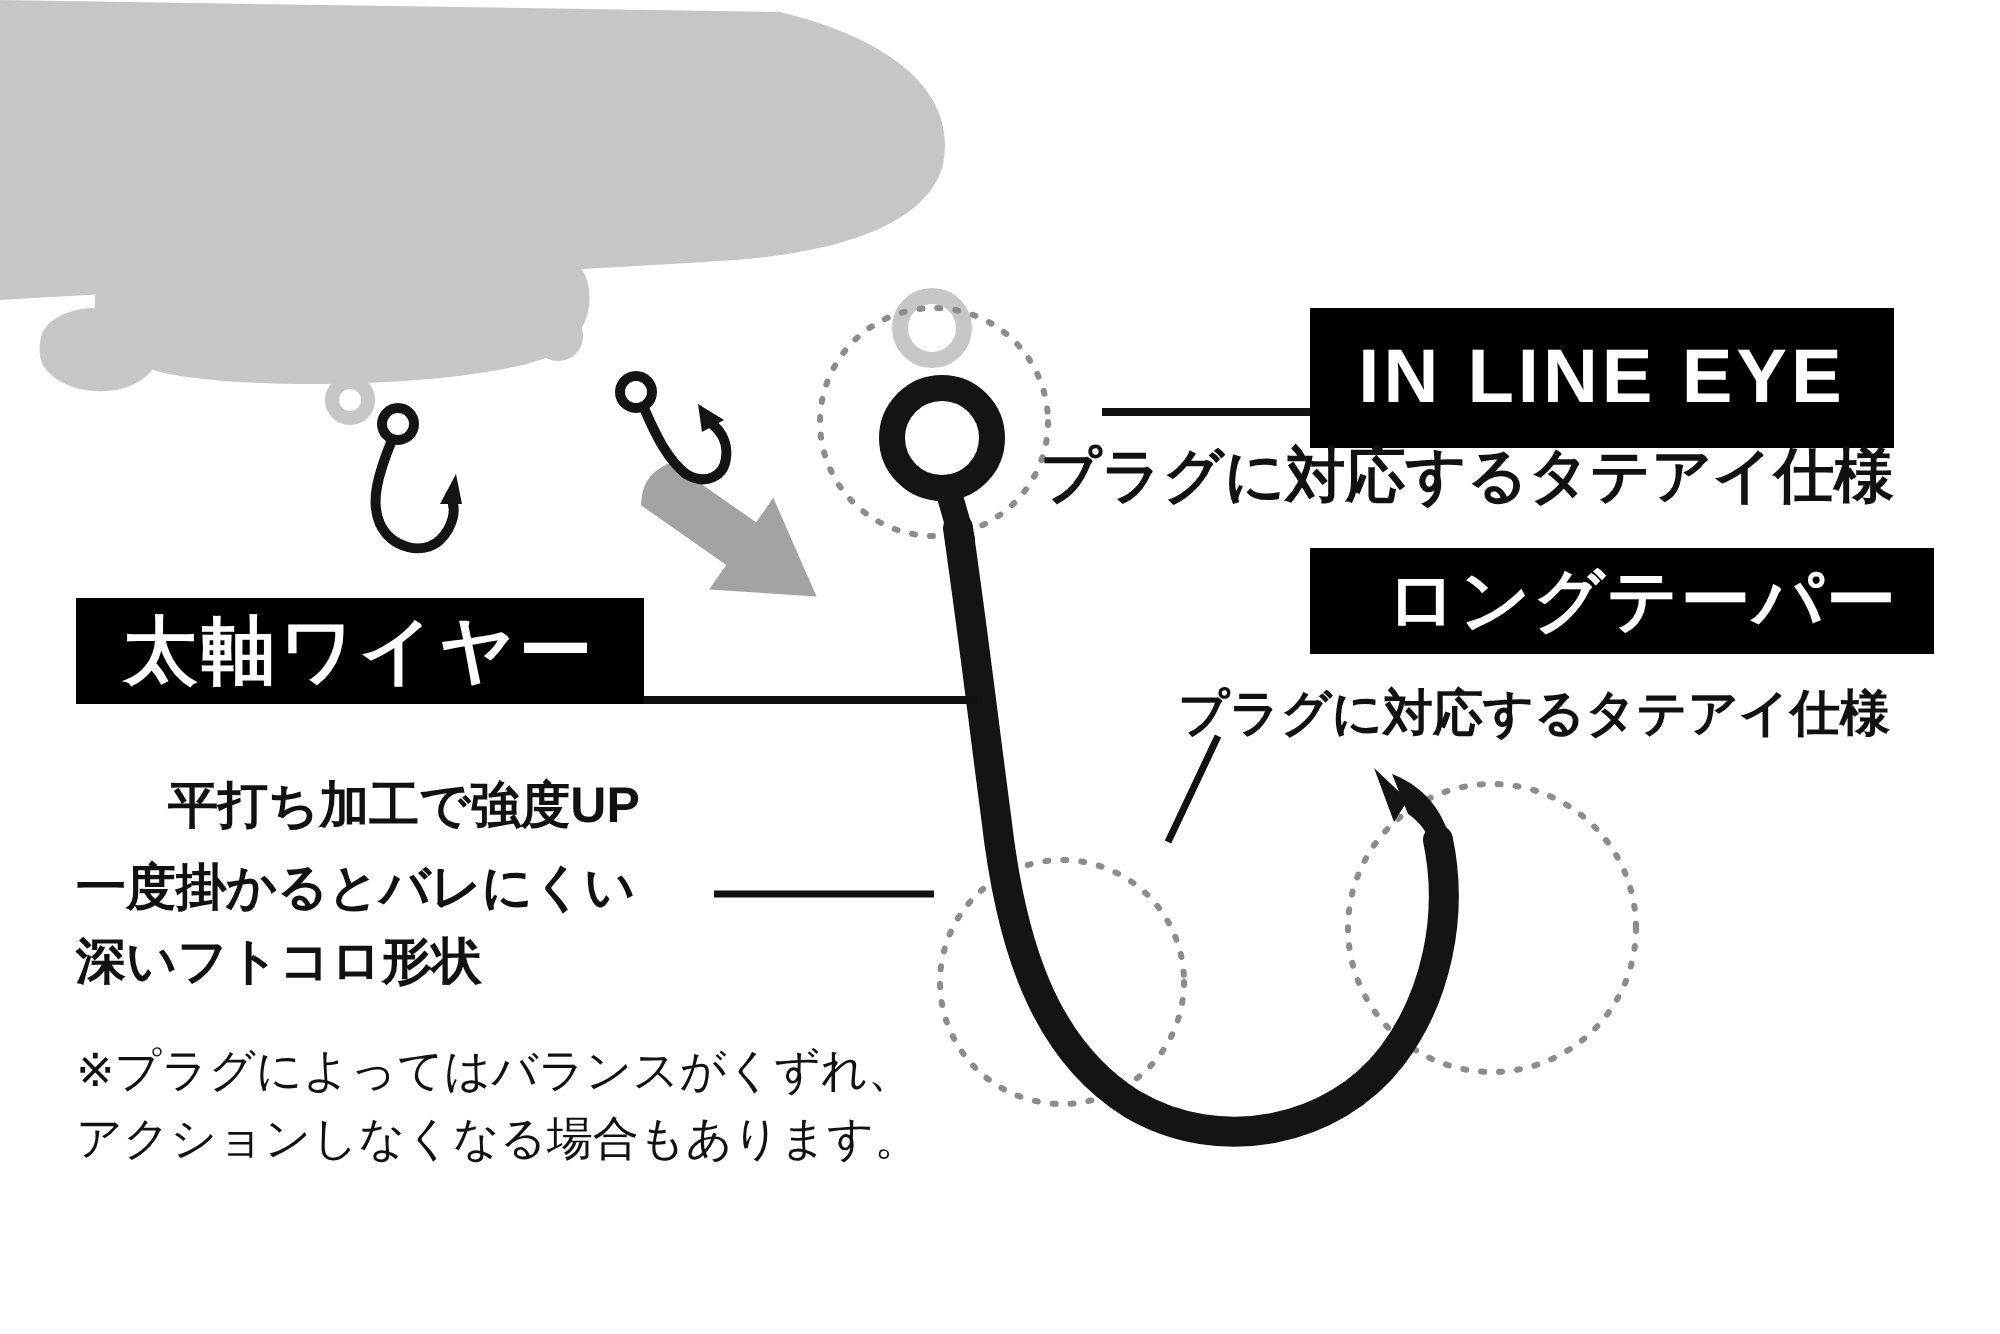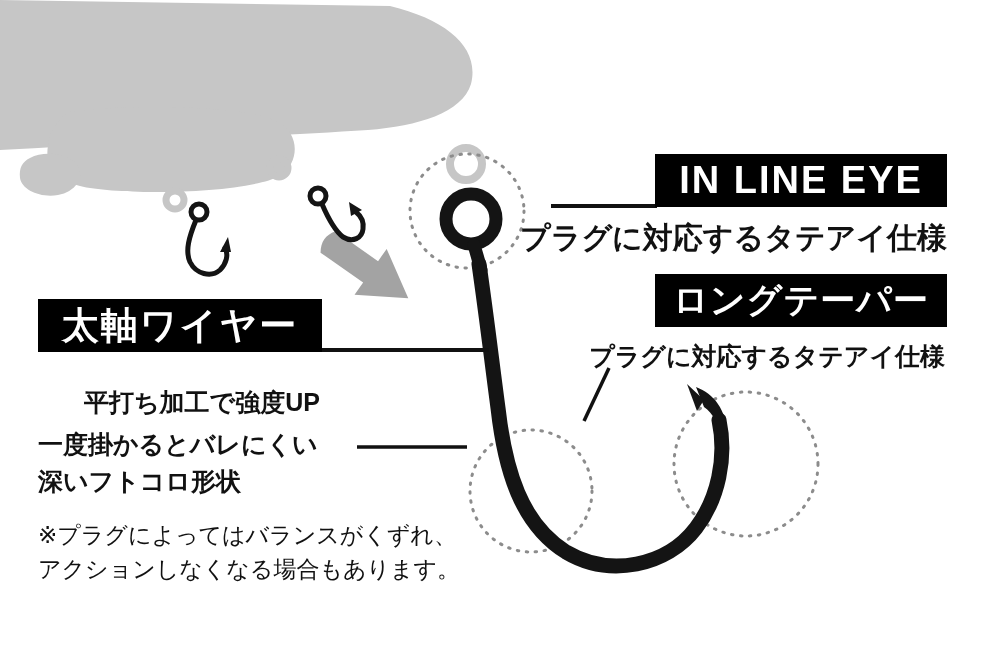--- a/index.html
+++ b/index.html
@@ -6,22 +6,22 @@
   .figure{
     position:relative;width:1000px;height:667px;background:#ffffff;overflow:hidden;
     font-family:"Liberation Sans","DejaVu Sans",sans-serif;
   }
   svg.layer{position:absolute;left:0;top:0;width:1000px;height:667px;}
   .callout-box{
     position:absolute;background:#000;color:#fff;
     display:flex;align-items:center;justify-content:center;
     font-weight:bold;white-space:nowrap;
   }
-  #box-eye{left:655px;top:154px;width:292px;height:53px;font-size:38px;letter-spacing:2px;}
-  #box-taper{left:655px;top:274px;width:292px;height:53px;font-size:35px;letter-spacing:1px;}
+  #box-eye{left:655px;top:154px;width:292px;height:70px;font-size:38px;letter-spacing:2px;}
+  #box-taper{left:655px;top:274px;width:292px;height:53px;font-size:35px;letter-spacing:1px;padding-left:20px;}
   #box-wire{left:38px;top:299px;width:284px;height:53px;font-size:37px;letter-spacing:2px;}
   .sub{position:absolute;color:#111;font-weight:bold;white-space:nowrap;}
   #sub-eye{right:53px;top:218px;font-size:30px;}
   #sub-taper{right:55px;top:340px;font-size:25px;}
   #sub-wire{left:38px;top:386px;font-size:25px;margin-left:46px;}
   #deep-bend{left:38px;top:426px;font-size:25px;line-height:37px;font-weight:bold;color:#111;position:absolute;}
   #footnote{left:38px;top:518px;font-size:23px;line-height:34px;font-weight:normal;color:#111;position:absolute;}
 </style>
 </head>
 <body>

